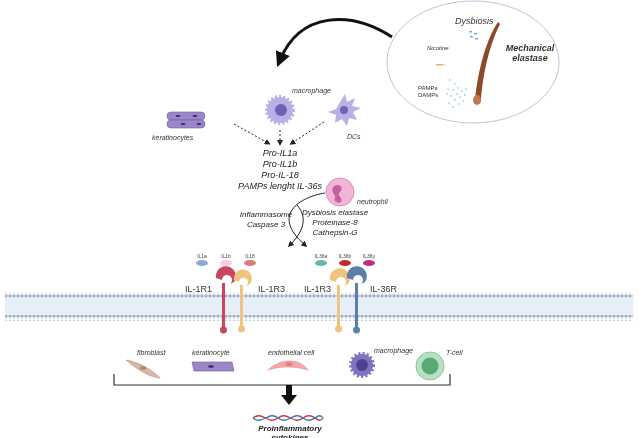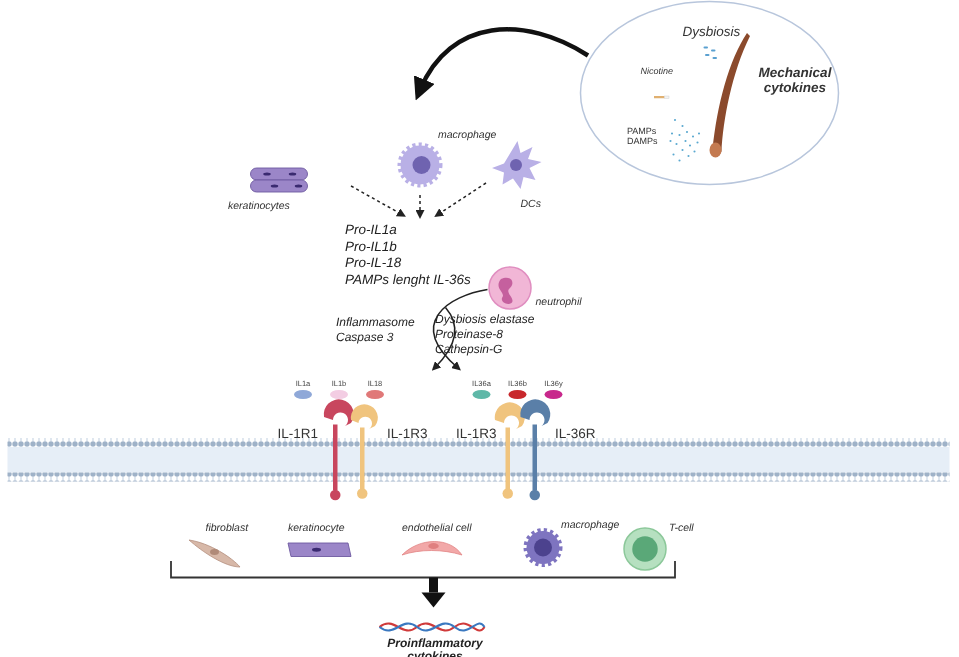--- a/index.html
+++ b/index.html
@@ -1,20 +1,20 @@
 <!DOCTYPE html>
 <html><head>
 <meta charset="utf-8">
 <style>
   html, body { margin:0; padding:0; background:#ffffff; }
   body { width:639px; height:438px; position:relative; overflow:hidden; font-family:"Liberation Sans", sans-serif; color:#222; }
   .abs { position:absolute; }
   .it { font-style:italic; }
   .lbl { font-size:7px; font-style:italic; color:#333; white-space:nowrap; }
-  .mid { font-size:9px; font-style:italic; color:#222; line-height:11px; white-space:nowrap; }
+  .mid { font-size:9px; font-style:italic; color:#222; text-align:center; line-height:11px; white-space:nowrap; }
   .rec { font-size:9px; color:#333; white-space:nowrap; }
   .lig { font-size:5px; color:#444; white-space:nowrap; text-align:center; width:24px; }
   svg.full { position:absolute; left:0; top:0; }
 </style>
 </head>
 <body>
 
 <svg class="full" width="639" height="438">
   <defs>
     <marker id="ah" markerWidth="6" markerHeight="6" refX="3" refY="3" orient="auto">
@@ -172,41 +172,41 @@
 
   <g fill="none" stroke-width="1.4">
     <path d="M253,418 C263,410 268,426 278,418 C288,410 293,426 303,418 C313,410 318,426 323,418" stroke="#d03a3a"></path>
     <path d="M253,418 C263,426 268,410 278,418 C288,426 293,410 303,418 C313,426 318,410 323,418" stroke="#3a78c0"></path>
   </g>
 </svg>
 
 <div class="abs it" style="left:455px;top:16px;font-size:9px;font-weight:normal;color:#333;">Dysbiosis</div>
 <div class="abs it" style="left:500px;top:43px;font-size:9px;font-weight:bold;color:#333;text-align:center;width:60px;line-height:10px;">
   <div>Mechanical</div>
-  <div>cytokines</div>
+  <div>elastase</div>
 </div>
 <div class="abs it" style="left:427px;top:45px;font-size:6px;color:#333;">Nicotine</div>
 <div class="abs" style="left:418px;top:85px;font-size:6px;color:#333;line-height:7px;">
   <div>PAMPs</div>
   <div>DAMPs</div>
 </div>
 
 <div class="abs lbl" style="left:152px;top:134px;">keratinocytes</div>
 <div class="abs lbl" style="left:292px;top:87px;">macrophage</div>
 <div class="abs lbl" style="left:347px;top:133px;">DCs</div>
 
 <div class="abs mid" style="left:230px;top:148px;width:100px;">
   <div>Pro-IL1a</div>
   <div>Pro-IL1b</div>
   <div>Pro-IL-18</div>
   <div>PAMPs lenght IL-36s</div>
 </div>
 <div class="abs lbl" style="left:357px;top:198px;">neutrophil</div>
 
-<div class="abs mid" style="left:224px;top:210px;width:60px;font-size:8px;line-height:10px;">
+<div class="abs mid" style="left:236px;top:210px;width:60px;font-size:8px;line-height:10px;">
   <div>Inflammasome</div>
   <div>Caspase 3</div>
 </div>
 <div class="abs mid" style="left:290px;top:208px;width:90px;font-size:8px;line-height:10px;">
   <div>Dysbiosis elastase</div>
   <div>Proteinase-8</div>
   <div>Cathepsin-G</div>
 </div>
 
 <div class="abs lig" style="left:190px;top:253px;">IL1a</div>

